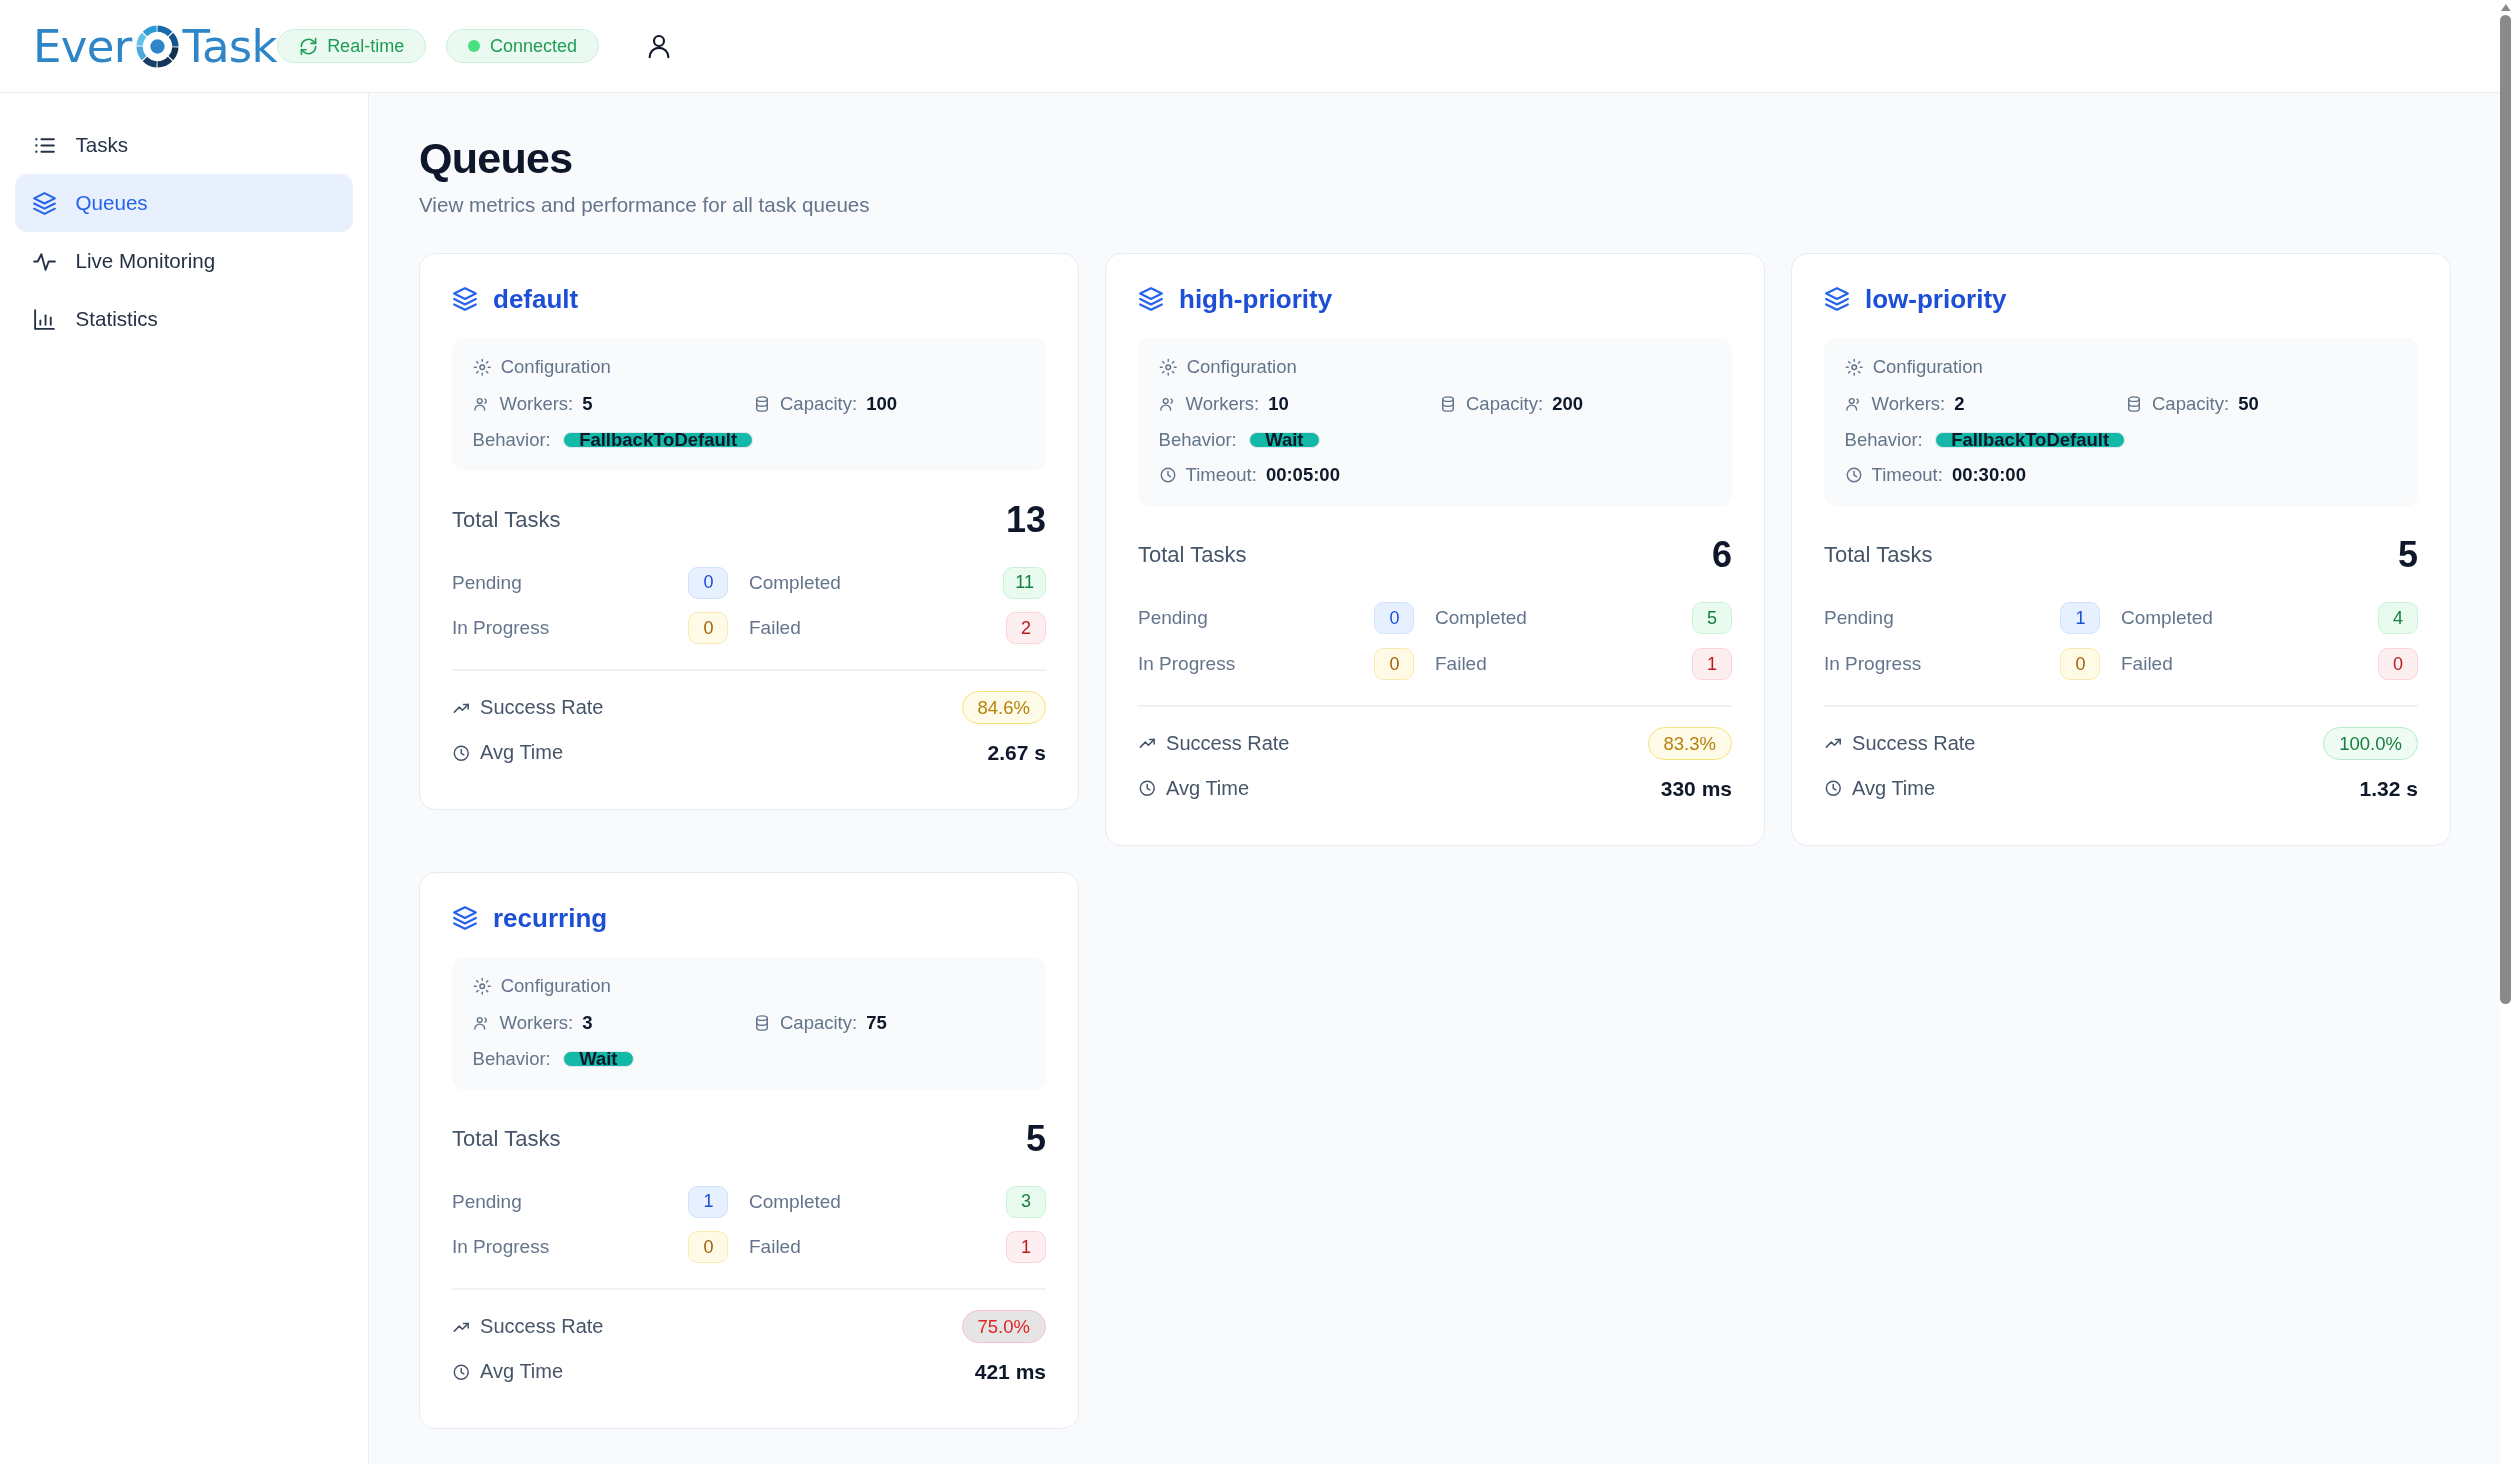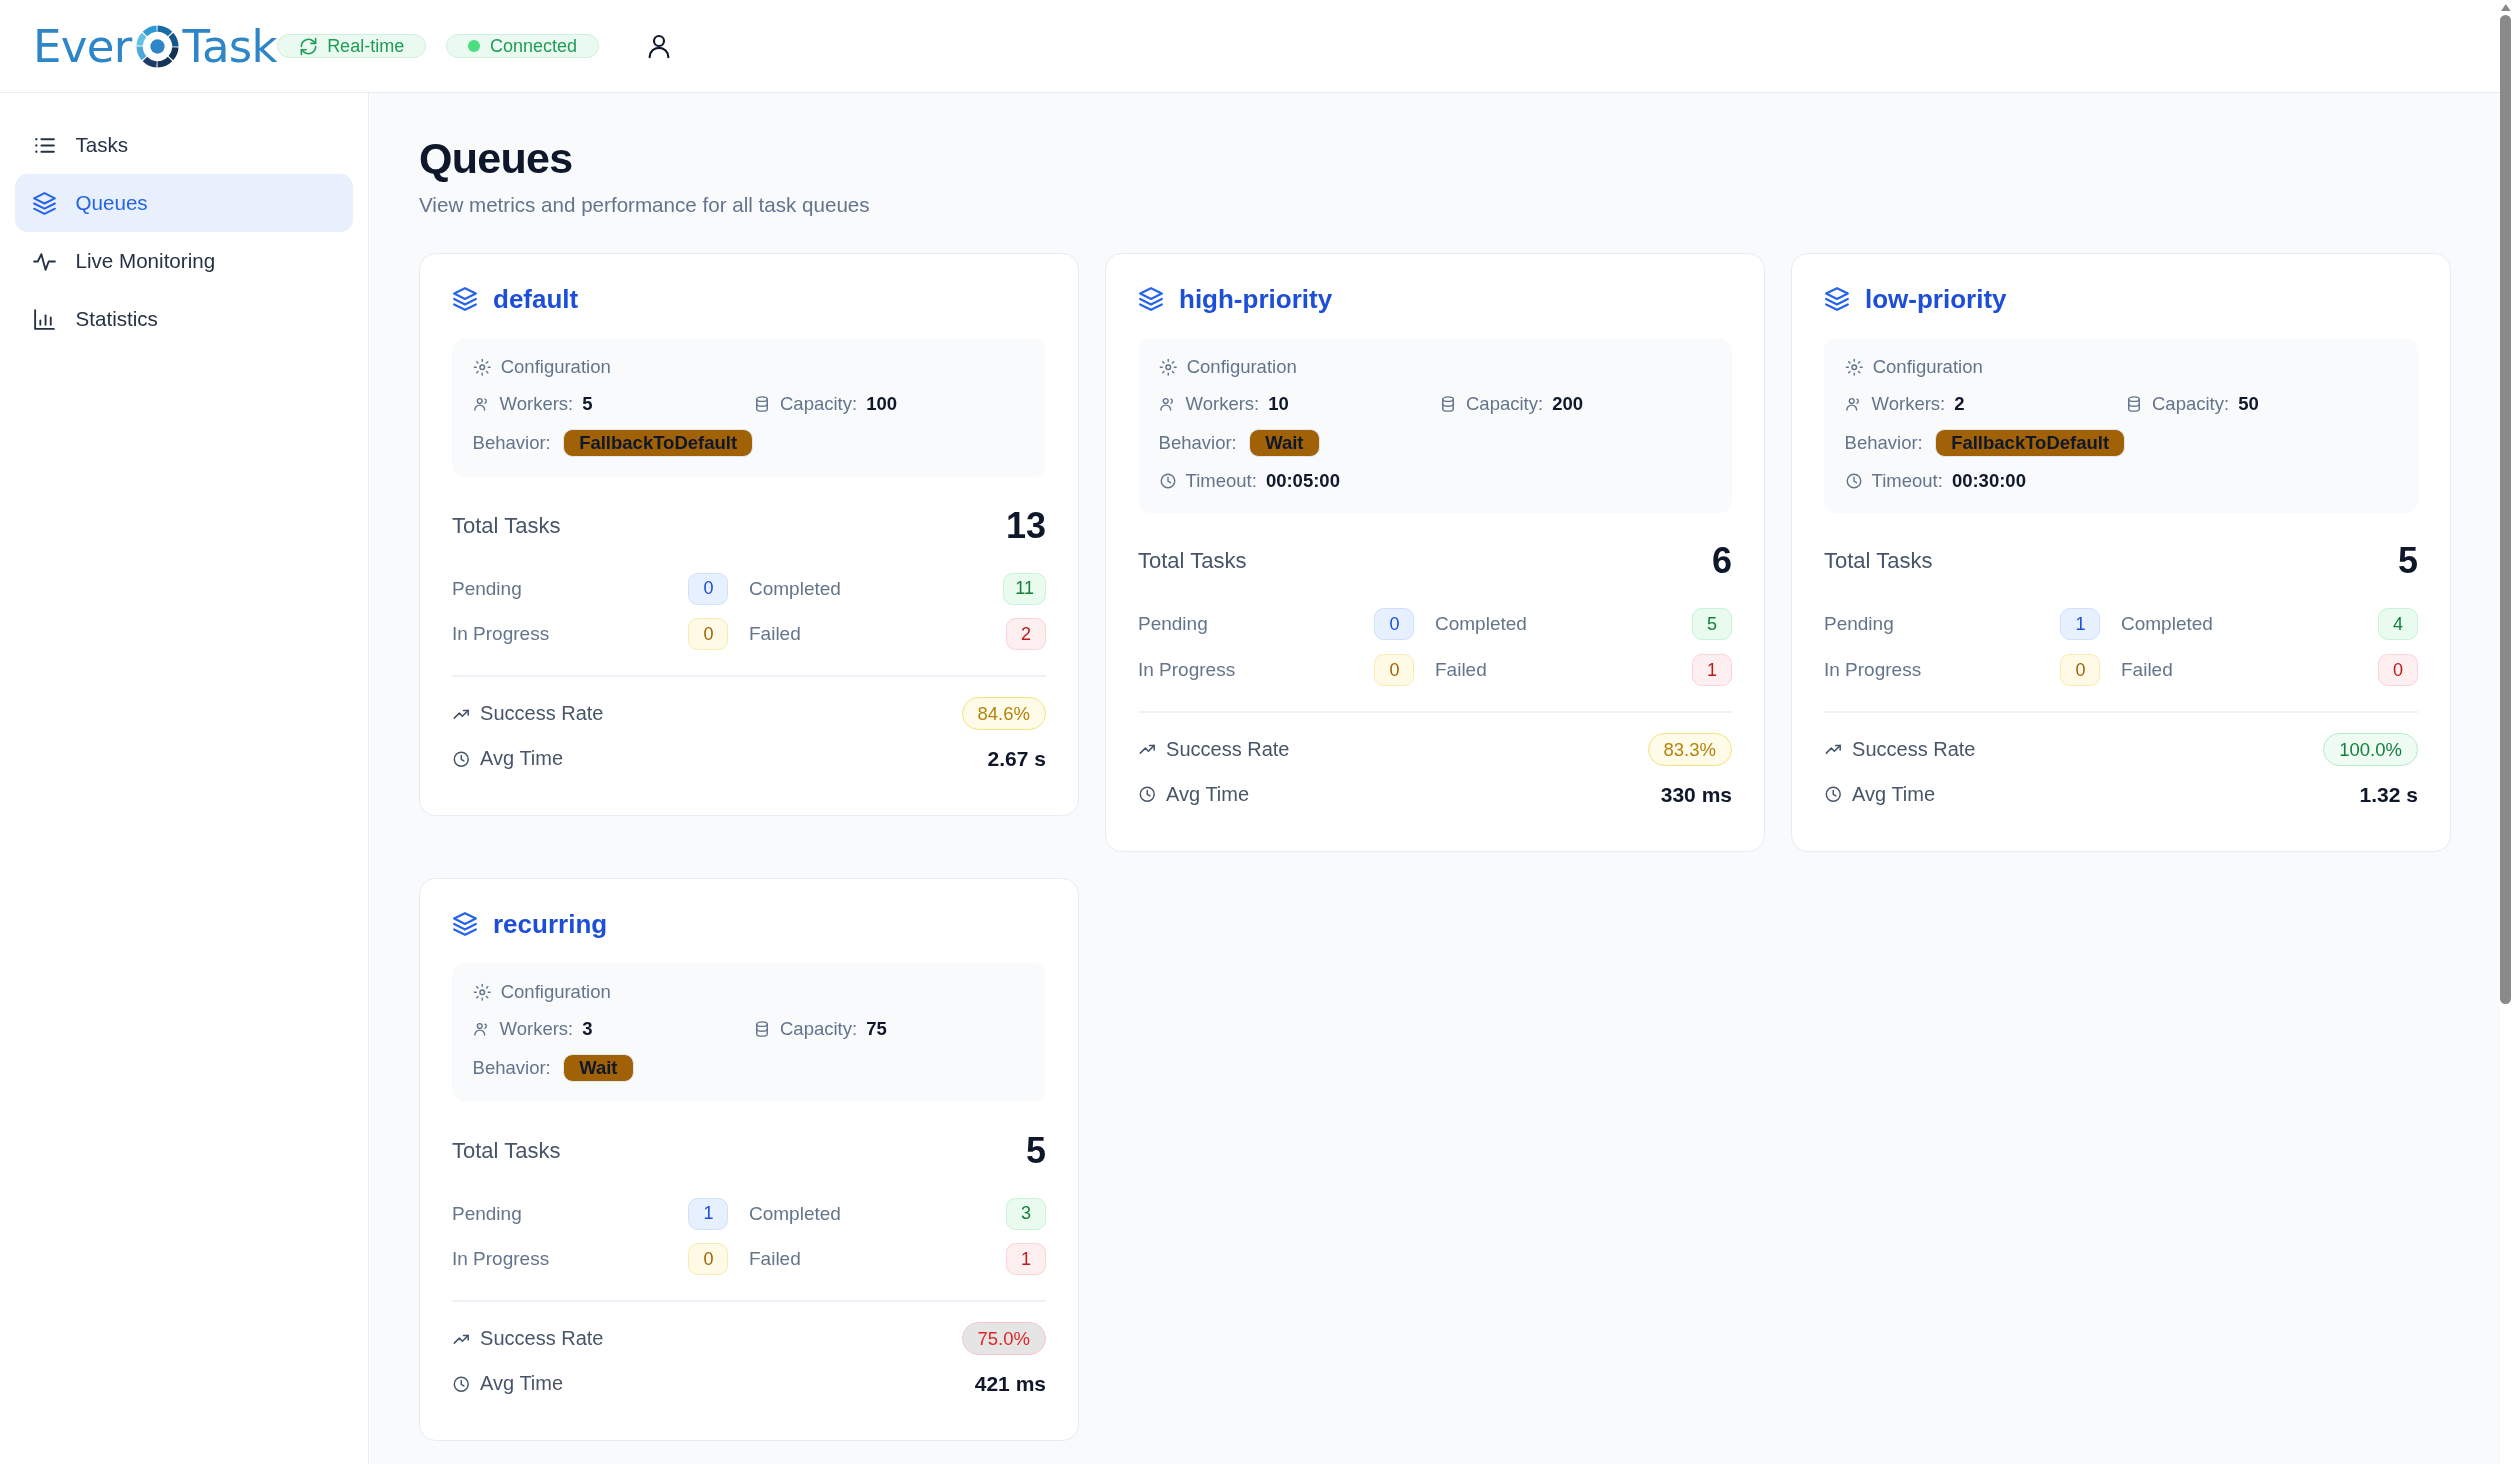--- a/index.html
+++ b/index.html
@@ -21,21 +21,21 @@
   }
   .logo { display: flex; align-items: center; gap: 2.7px; }
   .logo-text {
     font-size: 45px; font-weight: 400; letter-spacing: -0.7px;
     color: #2e86c8; font-family: "DejaVu Sans", sans-serif;
   }
   .logo-mark { width: 43px; height: 43px; position: relative; margin: 0 1.4px; }
   .topbar-right { display: flex; align-items: center; gap: 20.6px; }
   .pill-status {
     display: inline-flex; align-items: center; gap: 9.6px;
-    height: 24px; padding: 0 20.6px; border-radius: 686px;
+    height: 34px; padding: 0 20.6px; border-radius: 686px;
     background: #eafaf0; border: 1.4px solid #cdf0dc;
     color: #1f9d55; font-size: 18px; font-weight: 400;
   }
   .dot { width: 12.4px; height: 12.4px; border-radius: 50%; background: #4ade80; display: inline-block; }
   .avatar-btn {
     width: 43px; height: 43px; display: flex; align-items: center; justify-content: center;
     margin-left: 18px;
   }
 
   
@@ -74,22 +74,22 @@
 
   .cfg {
     background: #f8fafc; border-radius: 12.4px; padding: 18px 20.6px 20.6px 20.6px;
   }
   .cfg-head { display: flex; align-items: center; gap: 9.6px; color: #64748b; font-size: 18.5px; margin-bottom: 15px; }
   .cfg-row { display: flex; gap: 8px; margin-bottom: 13.7px; }
   .cfg-cell { display: flex; align-items: center; gap: 9px; color: #64748b; font-size: 18.5px; flex: 1; }
   .cfg-cell b { color: #0f172a; font-weight: 700; }
   .cfg-beh { display: flex; align-items: center; gap: 12.4px; color: #64748b; font-size: 18.5px; }
   .beh-pill {
-    display: inline-flex; align-items: center; height: 28px; padding: 0 15px;
-    border: 1.4px solid #e2e8f0; border-radius: 9.6px; background: #a16207;
+    display: inline-flex; align-items: center; height: 16px; padding: 0 15px;
+    border: 1.4px solid #e2e8f0; border-radius: 9.6px; background: #14b8a6;
     color: #0f172a; font-size: 18.5px; font-weight: 700;
   }
   .cfg-timeout { display: flex; align-items: center; gap: 9px; color: #64748b; font-size: 18.5px; margin-top: 13.7px; }
   .cfg-timeout b { color: #0f172a; font-weight: 700; }
 
   .total-row {
     display: flex; align-items: center; justify-content: space-between;
     margin-top: 27.5px;
   }
   .total-label { font-size: 22px; color: #475569; }

